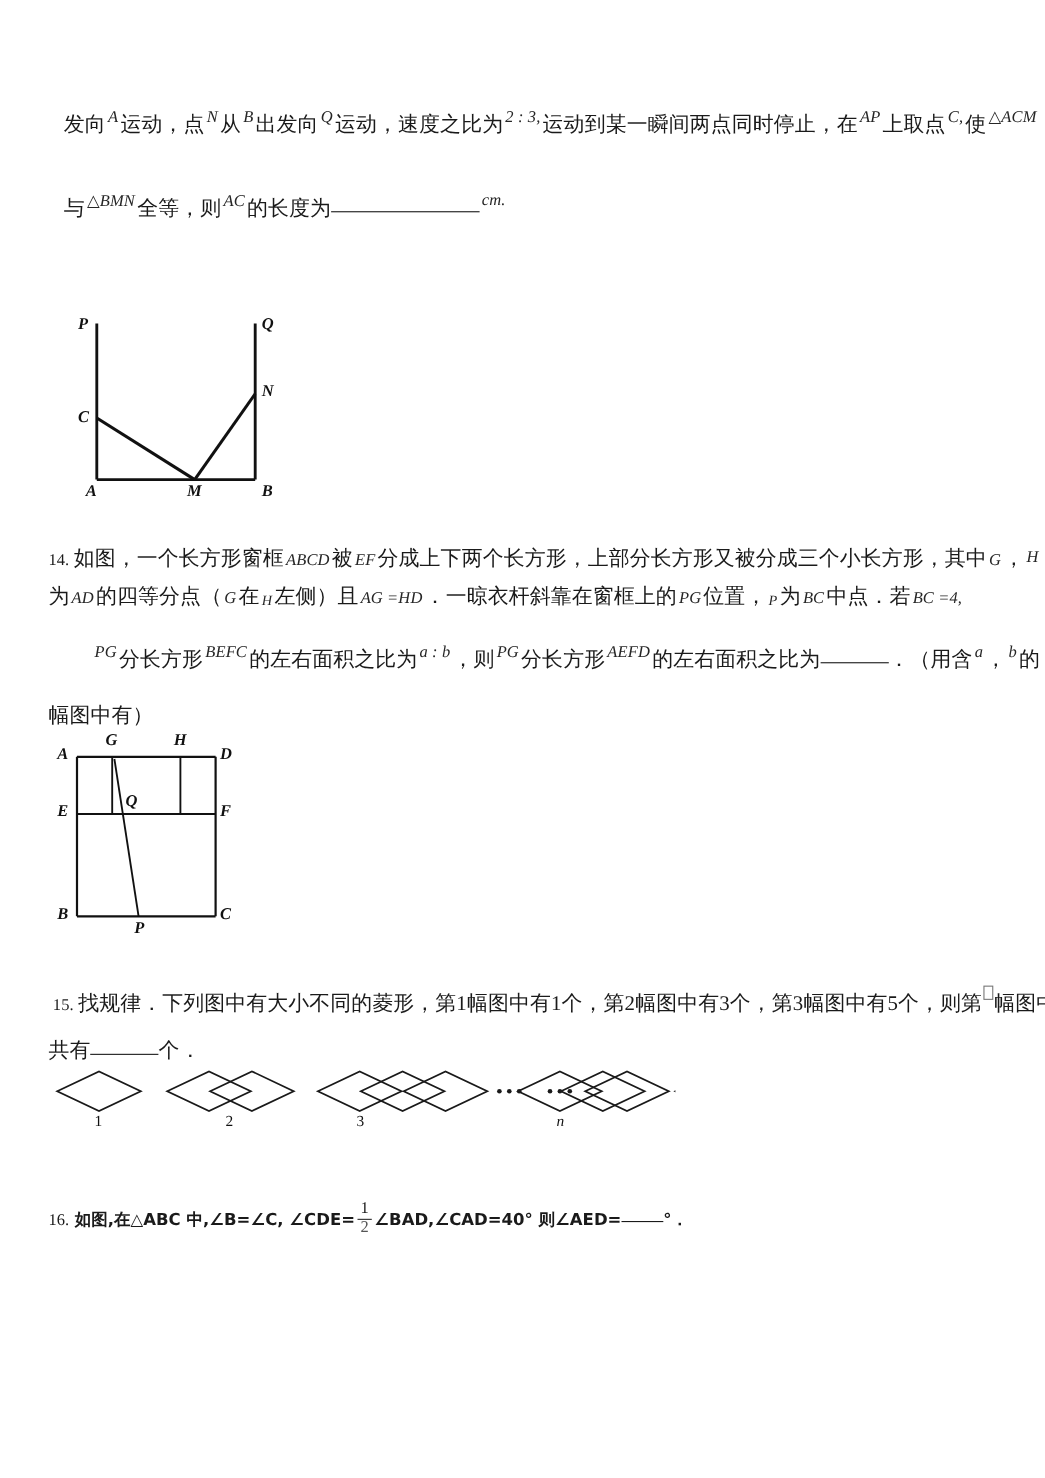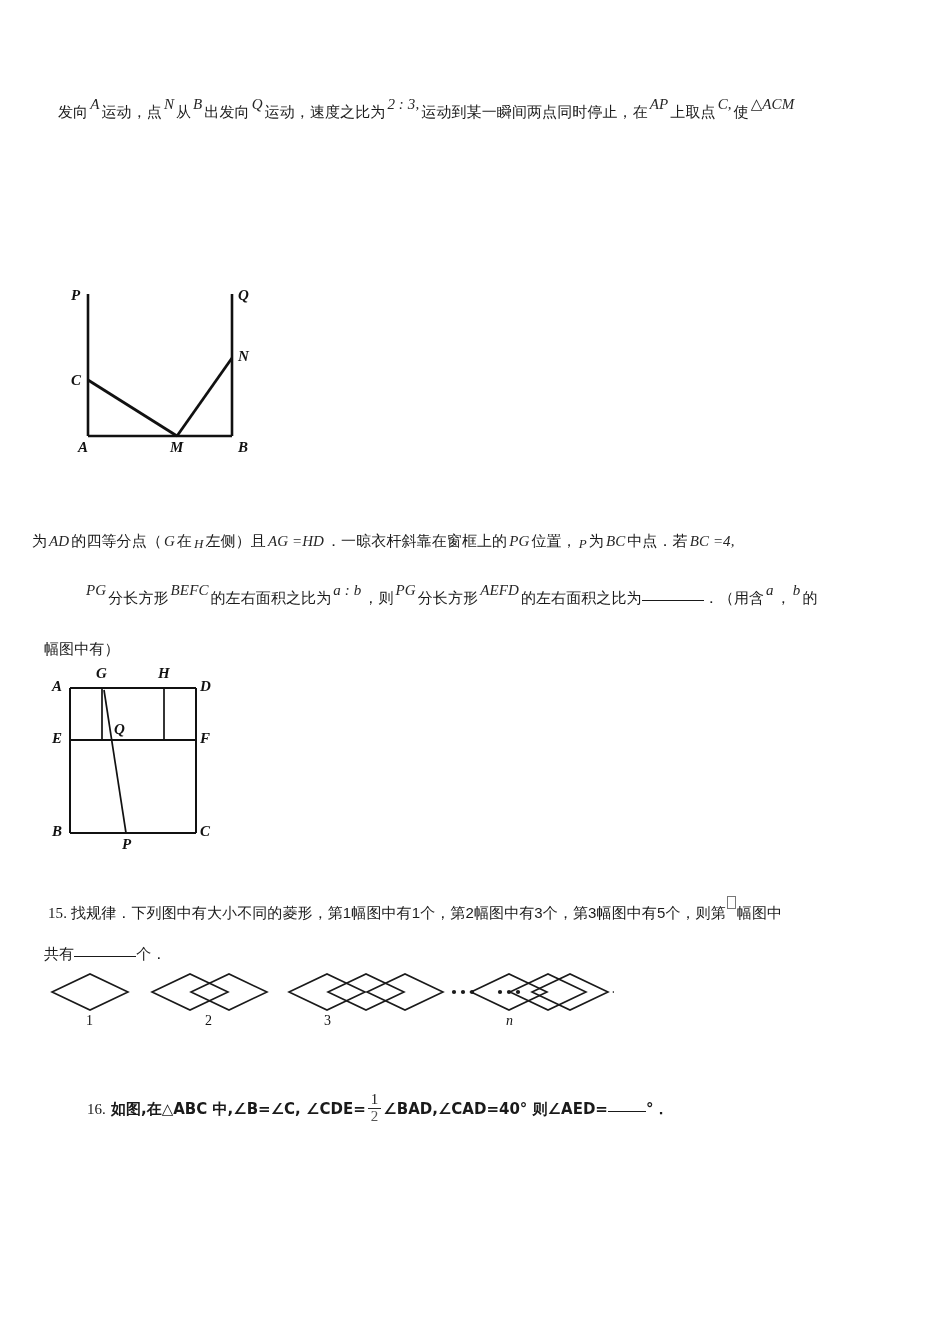--- a/index.html
+++ b/index.html
@@ -24,22 +24,22 @@
 
   
   .para {
     position: absolute;
     font-size: 15.5px;
     line-height: 1;
     white-space: nowrap;
     letter-spacing: 0.1px;
   }
   .cn {
-    font-family: Liberation Sans, sans-serif;
-    font-size: 15px;
+    font-family: Liberation Serif, serif;
+    font-size: 19px;
     text-align: right;
   }
   .math {
     font-family: "Liberation Serif", "DejaVu Serif", serif;
     font-style: italic;
     font-size: 15px;
     position: relative;
     top: -8px;
     padding: 0 2px;
     color: #262626;
@@ -121,20 +121,23 @@
 </style>
 </head>
 <body>
 
 <div class="page">
 
   <div class="para" style="left:58px; top:104px;">
     <span class="cn">发向</span><span class="math">A</span><span class="cn">运动，点</span><span class="math">N</span><span class="cn">从</span><span class="math">B</span><span class="cn">出发向</span><span class="math">Q</span><span class="cn">运动，速度之比为</span><span class="math">2 : 3,</span><span class="cn">运动到某一瞬间两点同时停止，在</span><span class="math">AP</span><span class="cn">上取点</span><span class="math">C,</span><span class="cn">使</span><span class="math">△ACM</span>
   </div>
 
+  <div class="para" style="left:58px; top:180px;">
+    <span class="cn">与</span><span class="math">△BMN</span><span class="cn">全等，则</span><span class="math">AC</span><span class="cn">的长度为</span><span class="blank-ul" style="width:135px;"></span><span class="math nosup" style="position:relative; top:-9px;">cm.</span>
+  </div>
 
   <div class="figure" style="left:60px; top:288px;">
     <svg width="220" height="165" viewBox="0 0 220 165">
 
       <line x1="28" y1="6" x2="28" y2="148" stroke="#111" stroke-width="2.6"></line>
 
       <line x1="172" y1="6" x2="172" y2="148" stroke="#111" stroke-width="2.6"></line>
 
       <line x1="28" y1="148" x2="172" y2="148" stroke="#111" stroke-width="2.6"></line>
 
@@ -144,22 +147,25 @@
     </svg>
     <span class="fig-label" style="left:11px; top:0px;">P</span>
     <span class="fig-label" style="left:178px; top:0px;">Q</span>
     <span class="fig-label" style="left:178px; top:61px;">N</span>
     <span class="fig-label" style="left:11px; top:85px;">C</span>
     <span class="fig-label" style="left:18px; top:152px;">A</span>
     <span class="fig-label" style="left:110px; top:152px;">M</span>
     <span class="fig-label" style="left:178px; top:152px;">B</span>
   </div>
 
-
-  <div class="para" style="left:32px; top:533px;">
+  <div class="para" style="left:44px; top:499px;">
+    <span class="qnum">14.</span>&nbsp;<span class="cn">如图，一个长方形窗框</span><span class="math nosup">ABCD</span><span class="cn">被</span><span class="math nosup">EF</span><span class="cn">分成上下两个长方形，上部分长方形又被分成三个小长方形，其中</span><span class="math nosup">G</span><span class="cn">，</span><span class="math" style="top:-3px;">H</span>
+  </div>
+
+  <div class="para" style="left:44px; top:533px;">
     <span class="cn">为</span><span class="math nosup">AD</span><span class="cn">的四等分点（</span><span class="math nosup">G</span><span class="cn">在</span><span class="math nosup" style="top:2px; font-size:13px;">H</span><span class="cn">左侧）且</span><span class="math nosup">AG =HD</span><span class="cn">．一晾衣杆斜靠在窗框上的</span><span class="math nosup">PG</span><span class="cn">位置，</span><span class="math nosup" style="top:2px; font-size:13px;">P</span><span class="cn">为</span><span class="math nosup">BC</span><span class="cn">中点．若</span><span class="math nosup">BC =4,</span>
   </div>
 
   <div class="para" style="left:44px; top:590px;margin-left:40px;">
     <span class="math">PG</span><span class="cn">分长方形</span><span class="math">BEFC</span><span class="cn">的左右面积之比为</span><span class="math">a : b</span><span class="cn">，则</span><span class="math">PG</span><span class="cn">分长方形</span><span class="math">AEFD</span><span class="cn">的左右面积之比为</span><span class="blank-ul" style="width:62px;"></span><span class="cn">．（用含</span><span class="math">a</span><span class="cn">，</span><span class="math">b</span><span class="cn">的</span>
   </div>
 
   <div class="para" style="left:44px; top:641px;">
     <span class="cn">幅图中有）</span>
   </div>
@@ -233,17 +239,17 @@
       </g>
       <polygon points="40,24 78,6 116,24 78,42" stroke="#1a1a1a" stroke-width="1.6" fill="none"></polygon>
     </svg>
 
     <span class="idx-label" style="left:42px;  top:46px;">1</span>
     <span class="idx-label" style="left:161px; top:46px;">2</span>
     <span class="idx-label" style="left:280px; top:46px;">3</span>
     <span class="idx-label ital" style="left:462px; top:46px;">n</span>
   </div>
 
-  <div class="q16" style="left:44px; top:1093px;margin-left:43px;">
+  <div class="q16" style="left:44px; top:1093px;">
     <span class="sernum">16.</span>&nbsp;<span>如图,在△ABC 中,∠B=∠C, ∠CDE=</span><span class="frac"><span class="num">1</span><span class="den">2</span></span><span>∠BAD,∠CAD=40°</span>&nbsp;<span>则∠AED=</span><span class="blank-ul" style="width:38px;"></span><span>°．</span>
   </div>
 
 </div>
 
 </body></html>

